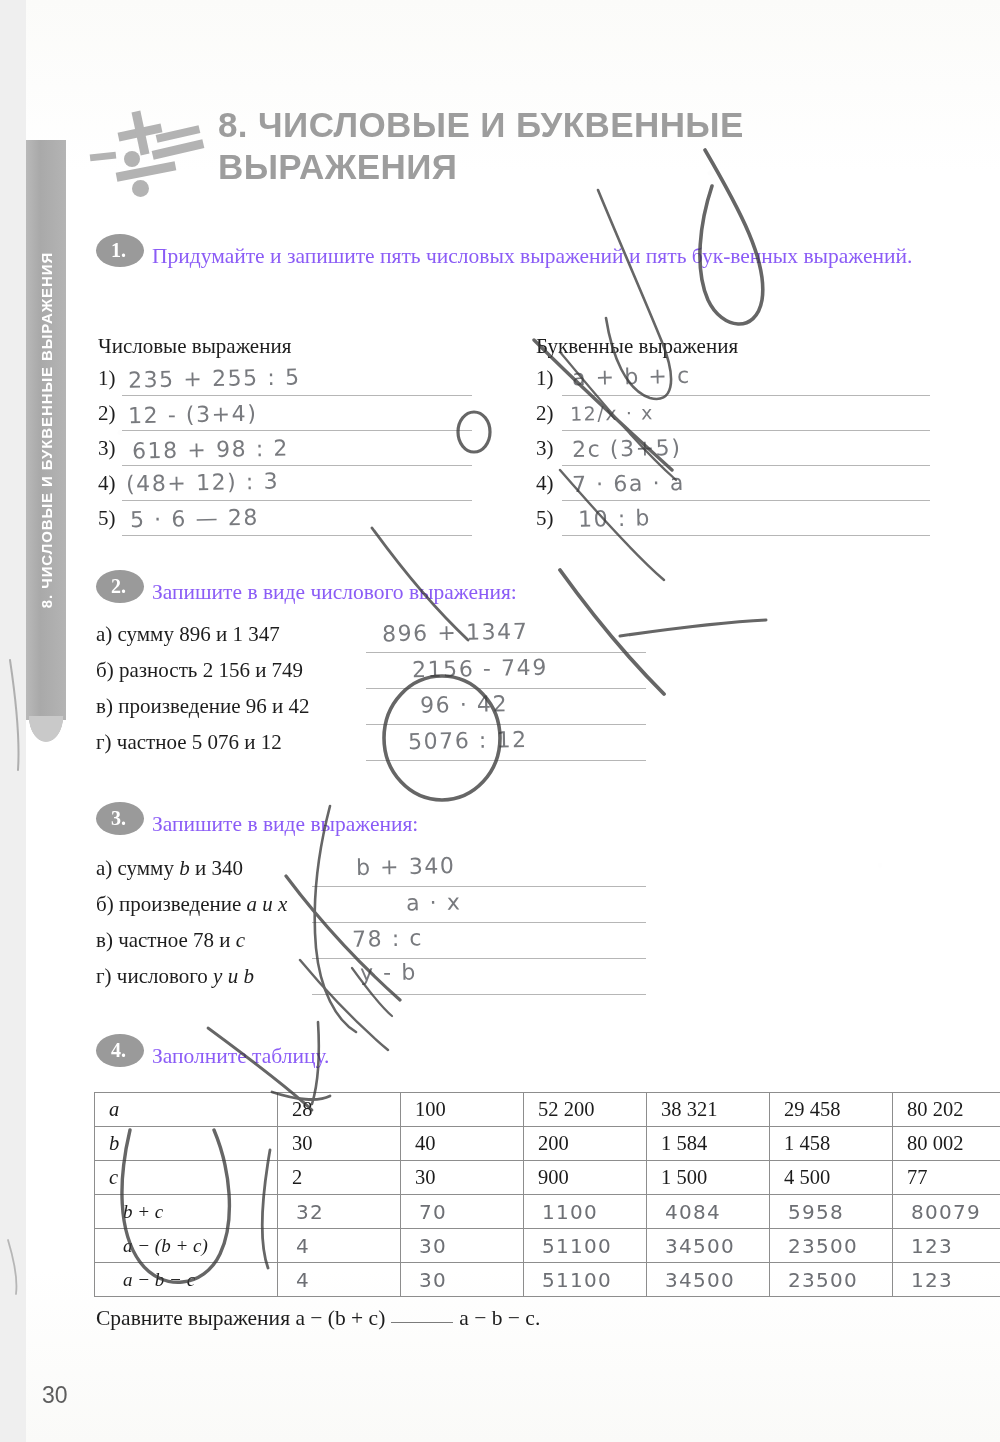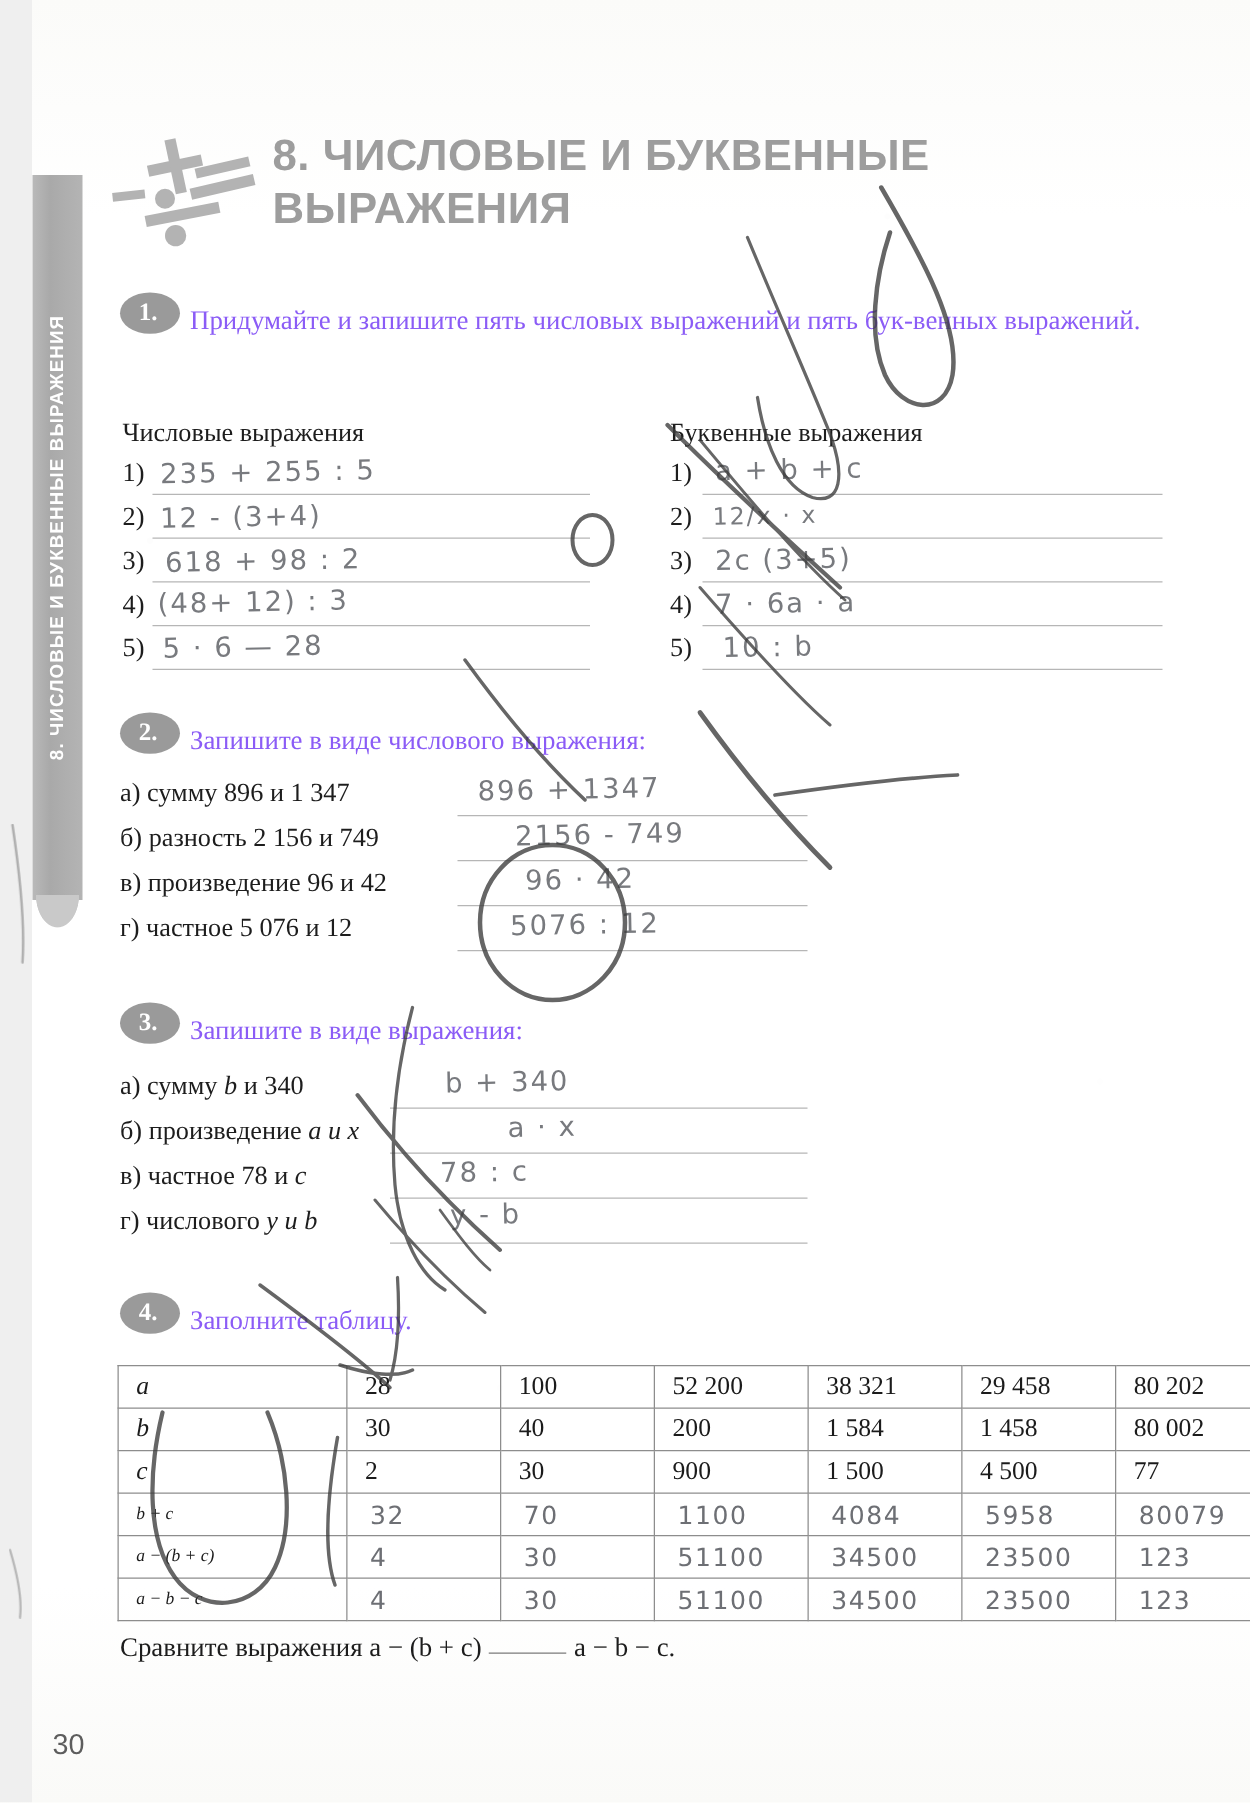--- a/index.html
+++ b/index.html
@@ -98,21 +98,21 @@
     vertical-align:middle;
   }
   #tbl td.lab{width:168px;font-style:italic;}
   #tbl td.num{width:108px;}
   #tbl tr.hw td{
     font-family:"DejaVu Sans", sans-serif;color:#6d6f74;
     font-size:20px;letter-spacing:1.3px;padding-left:18px;
   }
   #tbl tr.hw td.lab{
     font-family:"Liberation Serif", serif;color:#1b1b1b;
-    font-size:14px;letter-spacing:0;font-style:italic;padding-left:14px;
+    font-size:19px;letter-spacing:0;font-style:italic;padding-left:28px;
   }
 
   #compare{position:absolute;left:96px;top:1306px;font-size:21.5px;color:#1d1d1d;}
   #compare .blank{display:inline-block;width:62px;border-bottom:1.6px solid #7b7b7b;margin:0 6px;vertical-align:2px;}
   #pageno{
     position:absolute;left:42px;top:1382px;
     font-family:"Liberation Sans", sans-serif;font-size:23px;color:#5d5d5d;
   }
 
   

